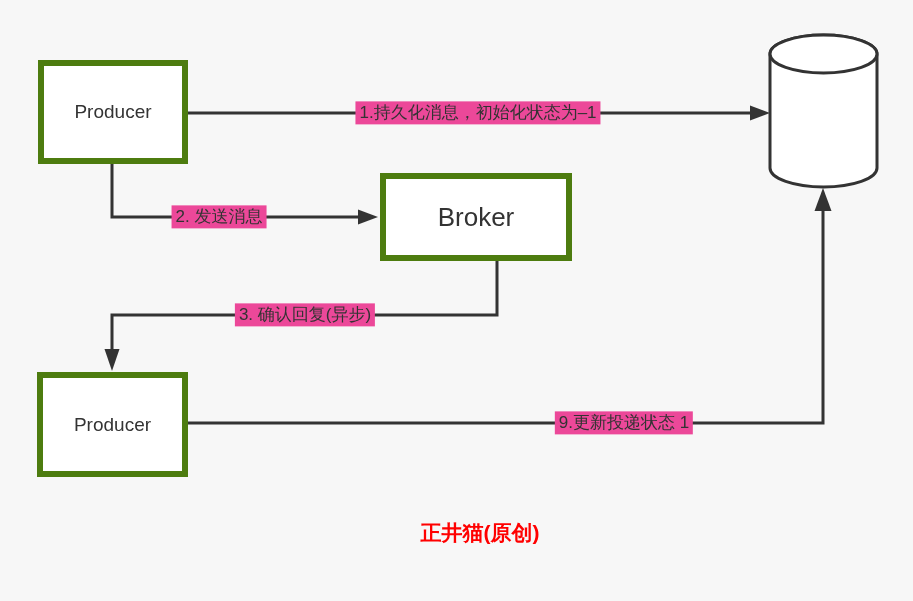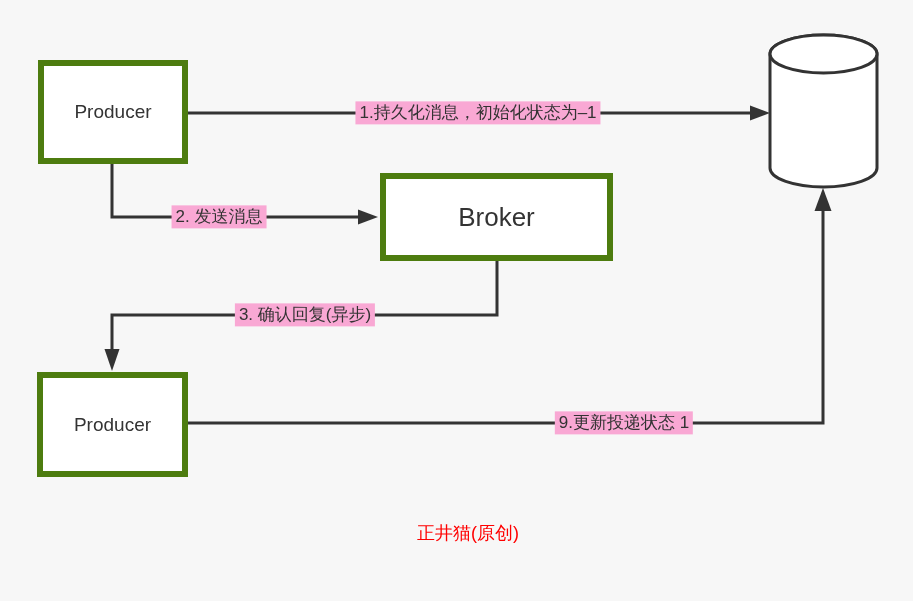--- a/index.html
+++ b/index.html
@@ -23,43 +23,43 @@
     position: absolute;
     box-sizing: border-box;
     background: #ffffff;
     border: 6px solid #4d7c0f;
     display: flex;
     align-items: center;
     justify-content: center;
     color: #333333;
   }
   .node-producer-top   { left: 38px;  top: 60px;  width: 150px; height: 104px; font-size: 19px; }
-  .node-broker         { left: 380px; top: 173px; width: 233px; height: 88px;  font-size: 26px; align-items: center; }
+  .node-broker         { left: 380px; top: 173px; width: 192px; height: 88px;  font-size: 26px; align-items: center; }
   .node-producer-bottom{ left: 37px;  top: 372px; width: 151px; height: 105px; font-size: 19px; }
   .edge-label {
     position: absolute;
     transform: translate(-50%, -50%);
-    background: #f9a8d4;
+    background: #ec4899;
     color: #333333;
     font-size: 17px;
     line-height: 1.25;
     padding: 1px 4px;
     white-space: nowrap;
   }
   .edge-label-1 { left: 478px; top: 113px; }
   .edge-label-2 { left: 219px; top: 217px; }
   .edge-label-3 { left: 305px; top: 315px; }
   .edge-label-4 { left: 624px; top: 423px; }
   .caption {
     position: absolute;
-    left: 468px; top: 533px;
+    left: 480px; top: 533px;
     transform: translate(-50%, -50%);
     color: #ff0000;
-    font-size: 18px;
-    font-weight: normal;
+    font-size: 21px;
+    font-weight: bold;
     white-space: nowrap;
   }
 </style>
 </head>
 <body>
 
 <div id="canvas">
 
   <svg id="wires" viewBox="0 0 913 601" xmlns="http://www.w3.org/2000/svg" fill="none" stroke="#333333" stroke-width="3">
 

